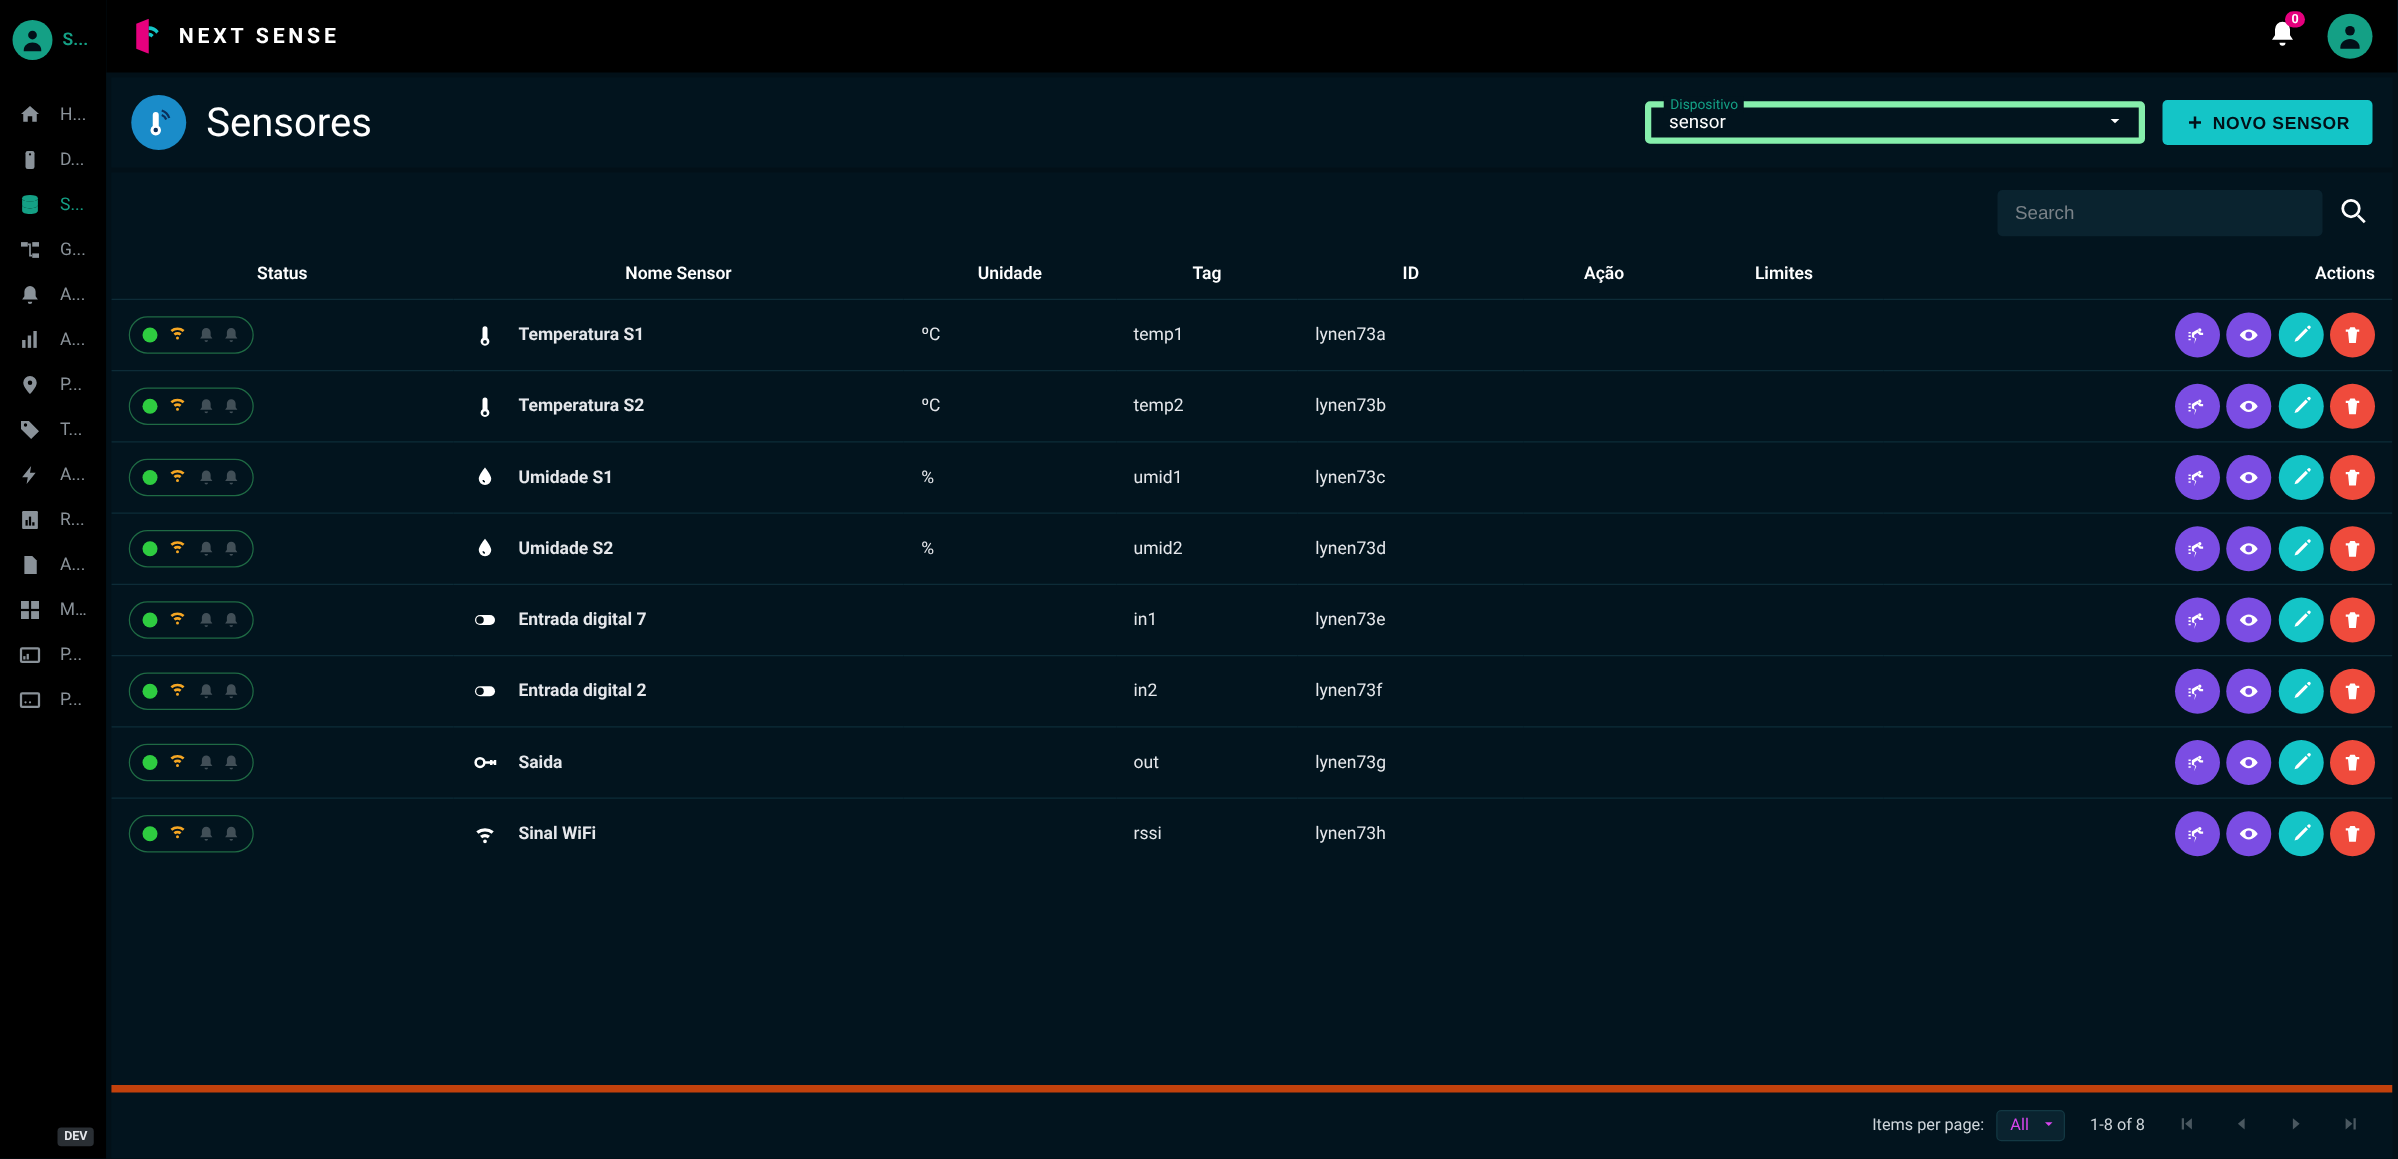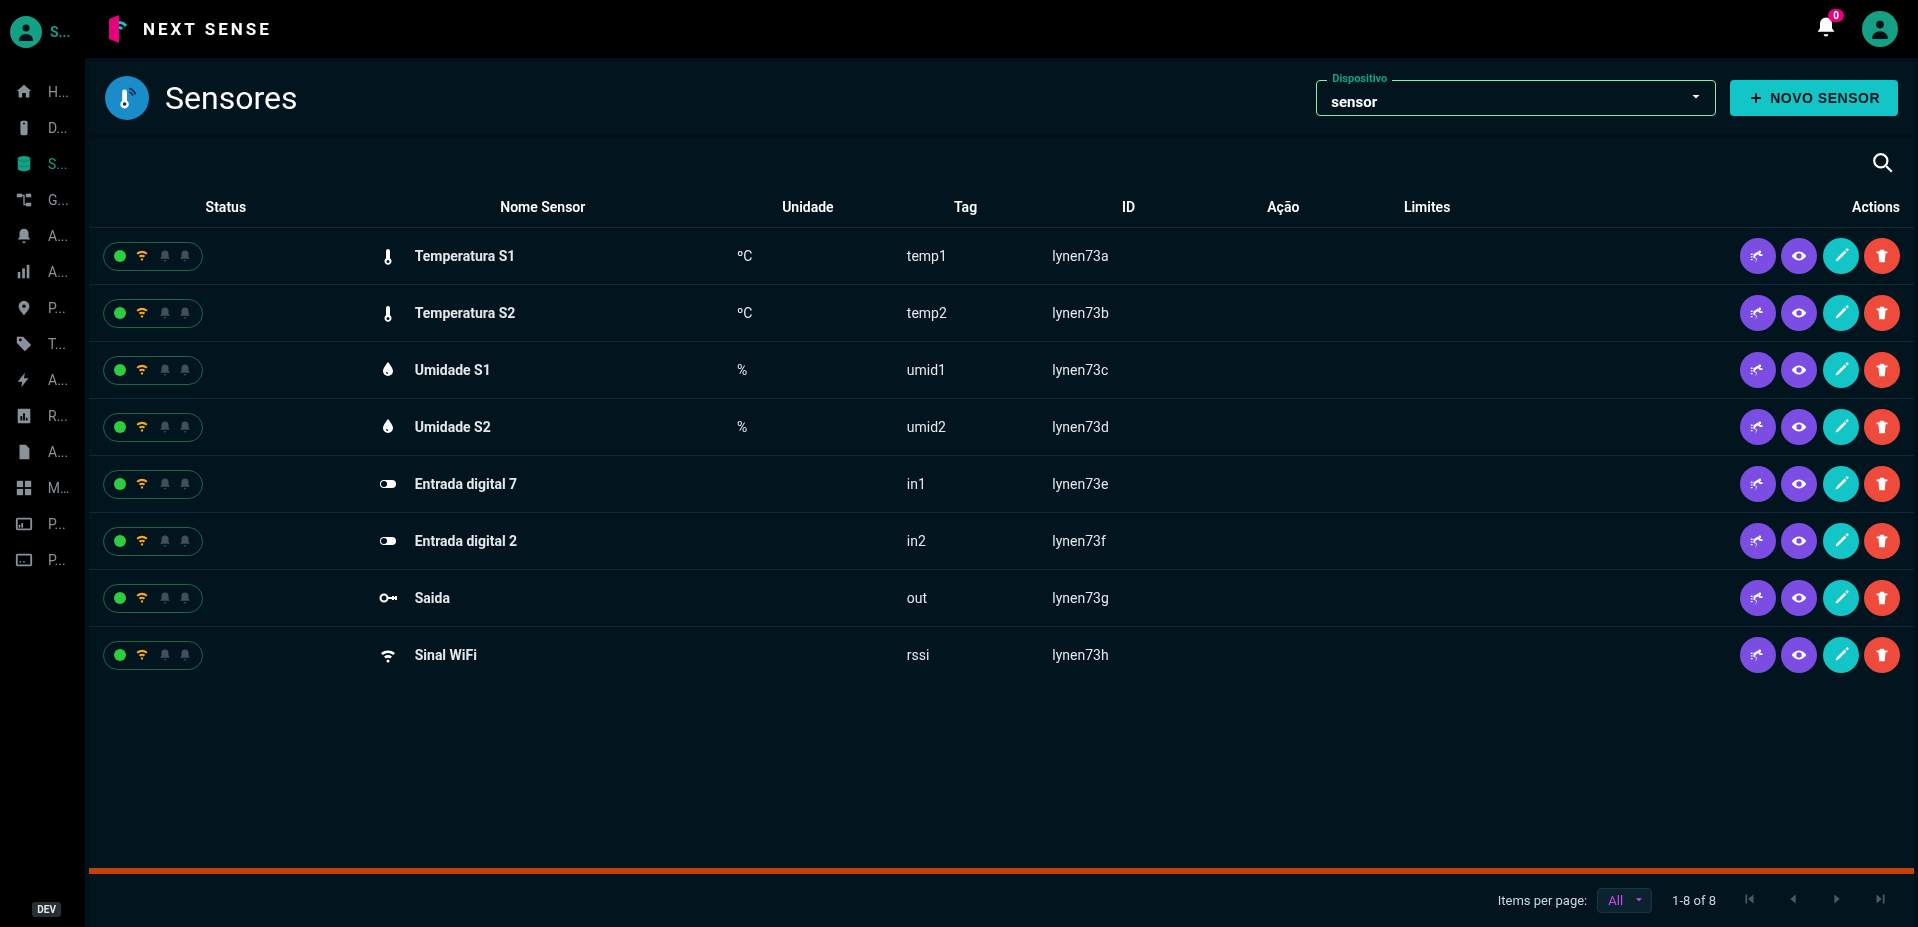--- a/index.html
+++ b/index.html
@@ -7,38 +7,38 @@
 .app { display: flex; height: 100vh; width: 100vw; }
 .sidebar { width: 85px; background: #000; display: flex; flex-direction: column; padding-top: 8px; }
 .sidebar-user { display: flex; align-items: center; gap: 8px; padding: 8px 10px; margin-bottom: 18px; }
 .avatar-circle { width: 32px; height: 32px; border-radius: 50%; background: #14A085; display: flex; align-items: center; justify-content: center; }
 .avatar-circle svg { width: 20px; height: 20px; }
 .sidebar-user-label { color: #14A085; font-weight: 600; font-size: 14px; overflow: hidden; white-space: nowrap; text-overflow: ellipsis; max-width: 34px; }
 .nav-item { display: flex; align-items: center; gap: 14px; padding: 9px 14px; cursor: pointer; color: #8a9299; font-size: 14px; }
 .nav-item.active { color: #14A085; }
 .nav-item .nav-icon { width: 20px; display: flex; justify-content: center; }
 .nav-item .nav-label { overflow: hidden; white-space: nowrap; text-overflow: ellipsis; max-width: 32px; }
-.dev-badge { margin: auto 24px 10px auto; background: #2a2f34; color: #e5e7eb; font-size: 10px; font-weight: 700; padding: 2px 5px; border-radius: 3px; width: fit-content; }
+.dev-badge { margin: auto 10px 10px auto; background: #2a2f34; color: #e5e7eb; font-size: 10px; font-weight: 700; padding: 2px 5px; border-radius: 3px; width: fit-content; }
 .main { flex: 1; display: flex; flex-direction: column; background: #021018; overflow: hidden; }
 .topbar { height: 58px; background: #000; display: flex; align-items: center; padding: 0 20px; }
 .brand { display: flex; align-items: center; gap: 10px; }
 .brand-logo { width: 28px; height: 28px; position: relative; }
 .brand-text { font-size: 17px; font-weight: 700; letter-spacing: 3px; }
 .topbar-right { margin-left: auto; display: flex; align-items: center; gap: 24px; }
 .bell-wrap { position: relative; cursor: pointer; }
 .bell-wrap svg { width: 24px; height: 24px; }
 .bell-badge { position: absolute; top: -6px; right: -6px; background: #e6007e; color: #fff; font-size: 10px; font-weight: 700; border-radius: 10px; padding: 1px 5px; min-width: 16px; text-align: center; }
 .topbar-avatar { width: 36px; height: 36px; border-radius: 50%; background: #14A085; display: flex; align-items: center; justify-content: center; cursor: pointer; }
 .topbar-avatar svg { width: 22px; height: 22px; }
 .page-header { display: flex; align-items: center; padding: 14px 16px; gap: 16px; background: #02141e; margin: 4px 4px 0 4px; }
 .page-icon { width: 44px; height: 44px; border-radius: 50%; background: #1a8cc9; display: flex; align-items: center; justify-content: center; }
 .page-icon svg { width: 24px; height: 24px; }
 .page-title { font-size: 32px; font-weight: 400; }
 .header-controls { margin-left: auto; display: flex; align-items: center; gap: 14px; }
-.device-select { position: relative; border: 1px solid #86efac; border-radius: 4px; padding: 12px 14px 4px 14px; min-width: 400px; cursor: pointer; font-weight: bold; }
+.device-select { position: relative; border: 5px solid #86efac; border-radius: 4px; padding: 2px 14px 4px 14px; min-width: 400px; cursor: pointer; }
 .device-select-legend { position: absolute; top: -9px; left: 10px; background: #02141e; color: #14A085; font-size: 11px; padding: 0 5px; }
 .device-select-value { font-size: 15px; color: #fff; }
 .device-select-chevron { position: absolute; right: 12px; top: 50%; transform: translateY(-50%); }
 .btn-new { background: #14c5c7; color: #021018; border: none; border-radius: 4px; padding: 10px 18px; font-size: 14px; font-weight: 600; cursor: pointer; display: flex; align-items: center; gap: 6px; letter-spacing: 0.5px; text-align: right; }
 .table-area { margin: 4px 4px 0 4px; background: #02141e; padding: 14px 0 0 0; flex: 1; display: flex; flex-direction: column; overflow: hidden; }
 .search-row { display: flex; justify-content: flex-end; padding: 0 20px 10px 20px; gap: 14px; align-items: center; }
 .search-input { background: #0a232f; border: none; border-radius: 4px; padding: 10px 14px; color: #fff; font-size: 15px; width: 260px; }
 .search-input::placeholder { color: #7a8288; }
 .search-btn { background: none; border: none; cursor: pointer; color: #fff; }
 .table-wrap { overflow-y: auto; flex: 1; }
@@ -370,20 +370,21 @@
           <svg width="16" height="16" viewBox="0 0 20 20">
               <use href="#i-plus"></use>
             </svg>
           <span>NOVO SENSOR</span>
         </button>
       </div>
     </div>
 
     <div class="table-area">
       <div class="search-row">
+        <input class="search-input" placeholder="Search" style="">
         <button class="search-btn"><svg width="22" height="22" viewBox="0 0 20 20">
               <use href="#i-search"></use>
             </svg></button>
       </div>
       <div class="table-wrap">
         <table>
           <thead>
             <tr>
               <th>Status</th>
               <th>Nome Sensor</th>

